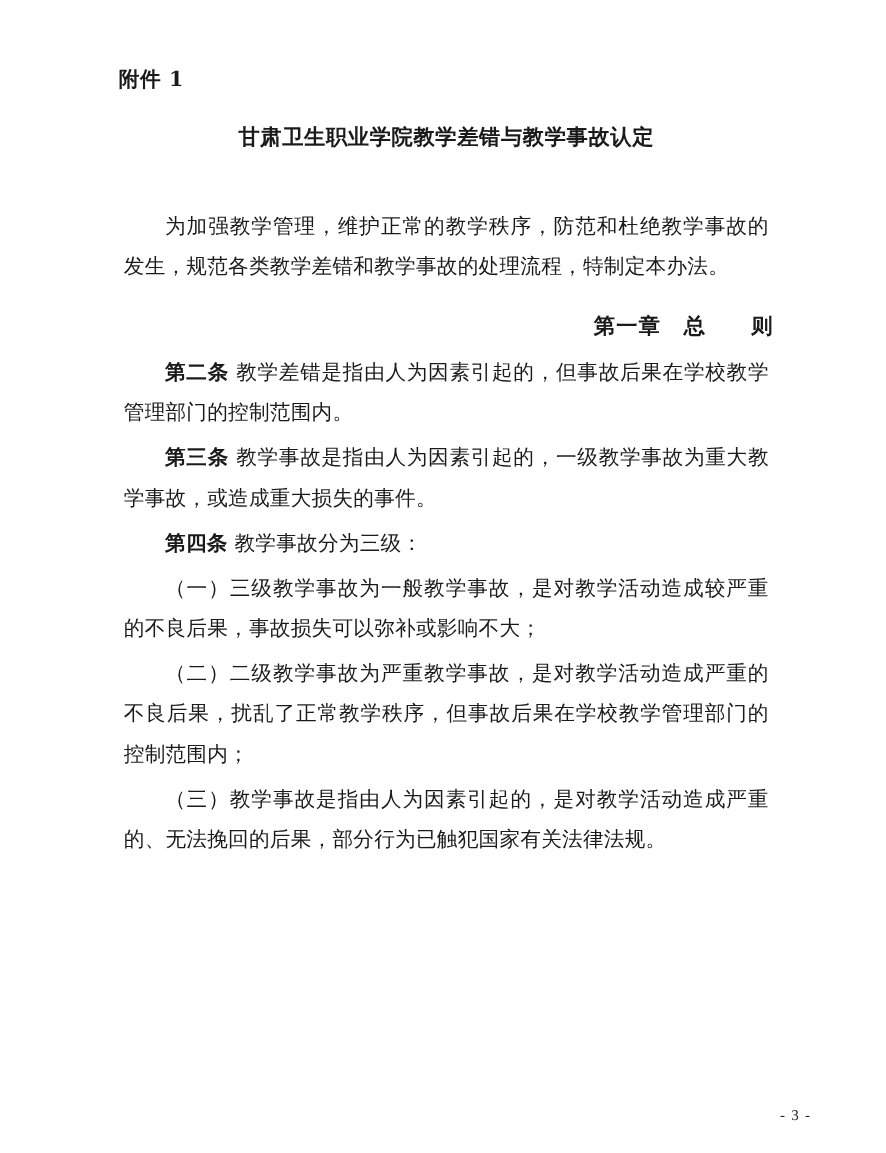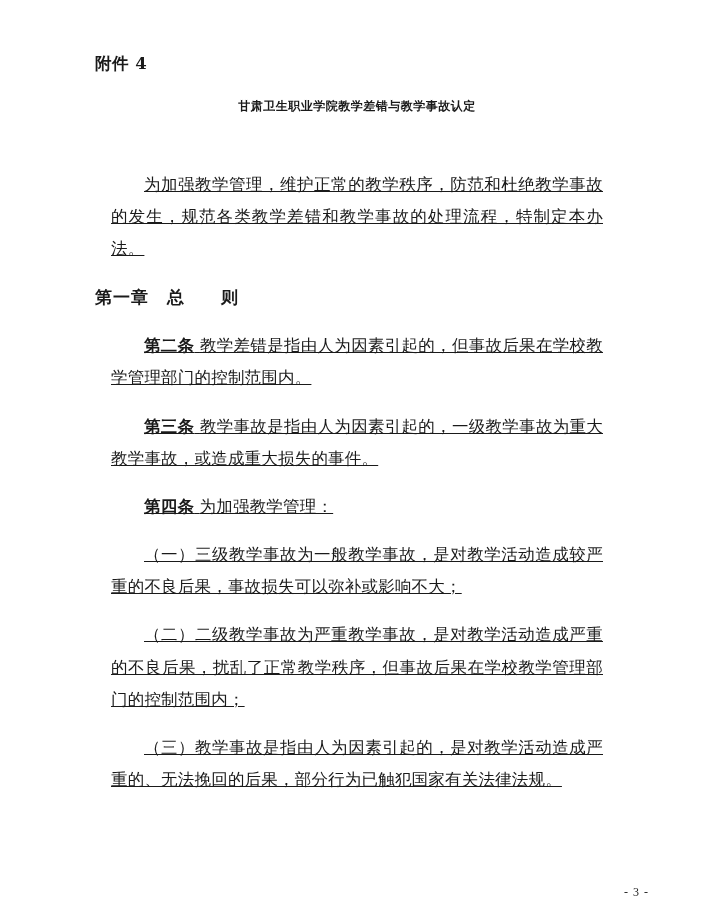--- a/index.html
+++ b/index.html
@@ -23,46 +23,45 @@
   }
   .attachment-label {
     font-size: 16.5px;
     font-weight: bold;
     letter-spacing: 0.5px;
     margin: 0 0 22px 0;
     line-height: 1.4;
   }
   .doc-title {
     text-align: center;
-    font-size: 12px;
+    font-size: 17px;
     font-weight: bold;
     line-height: 1.62;
     letter-spacing: 0.5px;
     margin: 0 0 6px 0;
   }
   .doc-title .line2 {
     display: block;
   }
   .spacer-after-title {
     height: 30px;
   }
   p.body-para {
     font-size: 16.5px;
     line-height: 1.95;
-    margin: 16px;
+    margin: 4px;
     text-align: justify;
     text-justify: inter-ideograph;
     letter-spacing: 0.2px;
-    text-decoration: underline;
   }
   p.indent {
     text-indent: 2em;
   }
   .chapter-heading {
-    text-align: left;
+    text-align: right;
     font-size: 17px;
     font-weight: bold;
     line-height: 1.95;
     margin: 16px 0 2px 0;
     letter-spacing: 1px;
   }
   .art-no {
     font-weight: bold;
   }
   .page-number {
@@ -73,21 +72,21 @@
     font-family: "Liberation Serif", serif;
     color: #222;
     letter-spacing: 1px;
   }
 </style>
 </head>
 <body>
 
 <div class="page">
 
-  <div class="attachment-label">附件 4</div>
+  <div class="attachment-label">附件 1</div>
 
   <div class="doc-title">
     <span class="line1">甘肃卫生职业学院教学差错与教学事故认定</span>
   </div>
 
   <div class="spacer-after-title"></div>
 
   <p class="body-para indent">为加强教学管理，维护正常的教学秩序，防范和杜绝教学事故的发生，规范各类教学差错和教学事故的处理流程，特制定本办法。</p>
 
   <div class="chapter-heading">第一章　总　　则</div>
@@ -98,21 +97,21 @@
     <span>教学差错是指由人为因素引起的，但事故后果在学校教学管理部门的控制范围内。</span>
   </p>
 
   <p class="body-para indent">
     <span class="art-no">第三条</span>
     <span>教学事故是指由人为因素引起的，一级教学事故为重大教学事故，或造成重大损失的事件。</span>
   </p>
 
   <p class="body-para indent">
     <span class="art-no">第四条</span>
-    <span>为加强教学管理：</span>
+    <span>教学事故分为三级：</span>
   </p>
 
   <p class="body-para indent">（一）三级教学事故为一般教学事故，是对教学活动造成较严重的不良后果，事故损失可以弥补或影响不大；</p>
   <p class="body-para indent">（二）二级教学事故为严重教学事故，是对教学活动造成严重的不良后果，扰乱了正常教学秩序，但事故后果在学校教学管理部门的控制范围内；</p>
   <p class="body-para indent">（三）教学事故是指由人为因素引起的，是对教学活动造成严重的、无法挽回的后果，部分行为已触犯国家有关法律法规。</p>
 
   <div class="page-number">- 3 -</div>
 
 </div>
 

